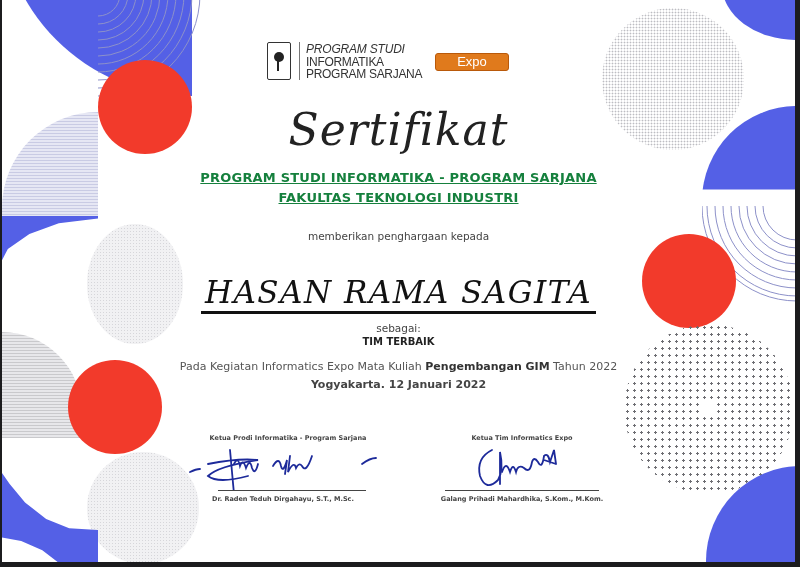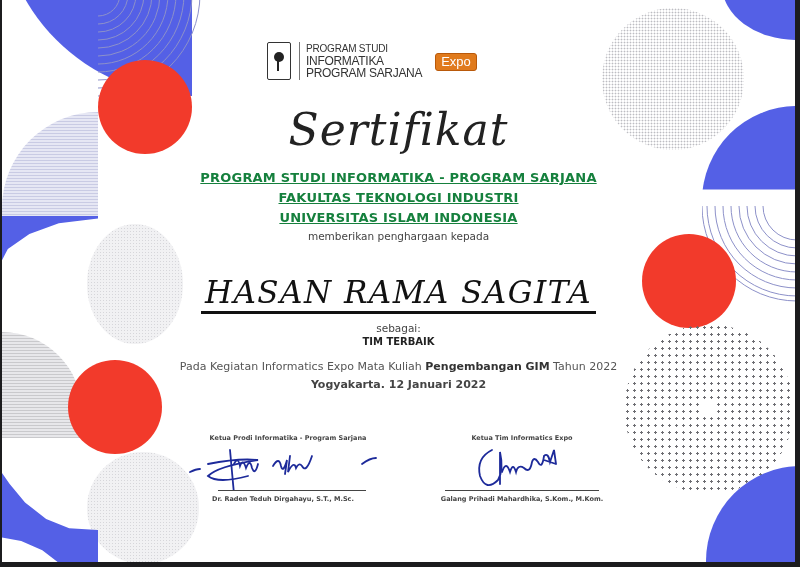--- a/index.html
+++ b/index.html
@@ -34,28 +34,28 @@
     display: flex; align-items: center;
   }
   .uni-logo {
     width: 22px; height: 36px; border: 1.5px solid #333; border-radius: 2px;
     display: flex; align-items: center; justify-content: center; position: relative;
   }
   .uni-logo .tree { width: 10px; height: 10px; background: #222; border-radius: 50%; position: relative; top: -4px; }
   .uni-logo .trunk { position: absolute; width: 2px; height: 12px; background: #222; left: 9px; top: 16px; }
   .vsep { width: 1px; height: 38px; background: #777; margin: 0 6px 0 8px; }
   .prodi { text-align: left; line-height: 1; color: #333; font-family: "Liberation Sans", sans-serif; }
-  .prodi .s1 { font-size: 10px; letter-spacing: -0.2px; }
+  .prodi .s1 { font-size: 12px; letter-spacing: -0.2px; font-style: italic; }
   .prodi .s2 { font-size: 12px; letter-spacing: -0.3px; margin-top: 1px; }
   .prodi .s3 { font-size: 12px; letter-spacing: -0.3px; }
   .expo-wrap { margin-left: 13px; text-align: left; }
   .expo-title { font-family: "Liberation Sans", sans-serif; font-weight: bold; font-size: 17px; color: #2a2a2a; letter-spacing: 0.2px; line-height: 1; }
   .expo-badge {
     display: inline-block; margin-top: 2px; background: #e07a1c; color: #fff;
-    font-family: "Liberation Sans", sans-serif; font-size: 13px; padding: 0 5px; border-radius: 3px; line-height: 16px;
+    font-family: "Liberation Sans", sans-serif; font-size: 13px; padding: 0 21px; border-radius: 3px; line-height: 16px;
     border: 1px solid #b9590a;
   }
 
   .title-script {
     position: absolute; left: 0; right: 0; top: 104px;
     font-family: "DejaVu Serif", serif; font-style: italic; font-size: 44px; color: #222;
     letter-spacing: 1px;
   }
   .org { position: absolute; left: 0; right: 0; top: 168px; color: #15803d; font-weight: bold; font-size: 13px; line-height: 20px; letter-spacing: 0.2px; text-decoration: underline; }
   .subtle { font-size: 10.5px; color: #444; }
@@ -145,21 +145,20 @@
       <div class="expo-wrap">
         <div class="expo-badge">Expo</div>
       </div>
     </div>
 
     <div class="title-script">Sertifikat</div>
 
     <div class="org">
       <div>PROGRAM STUDI INFORMATIKA - PROGRAM SARJANA</div>
       <div>FAKULTAS TEKNOLOGI INDUSTRI</div>
-      <div>UNIVERSITAS ISLAM INDONESIA</div>
     </div>
 
     <div class="award-intro subtle">memberikan penghargaan kepada</div>
 
     <div class="recipient">
       <span>HASAN RAMA SAGITA</span>
     </div>
 
     <div class="as subtle">sebagai:</div>
     <div class="role">TIM TERBAIK</div>

